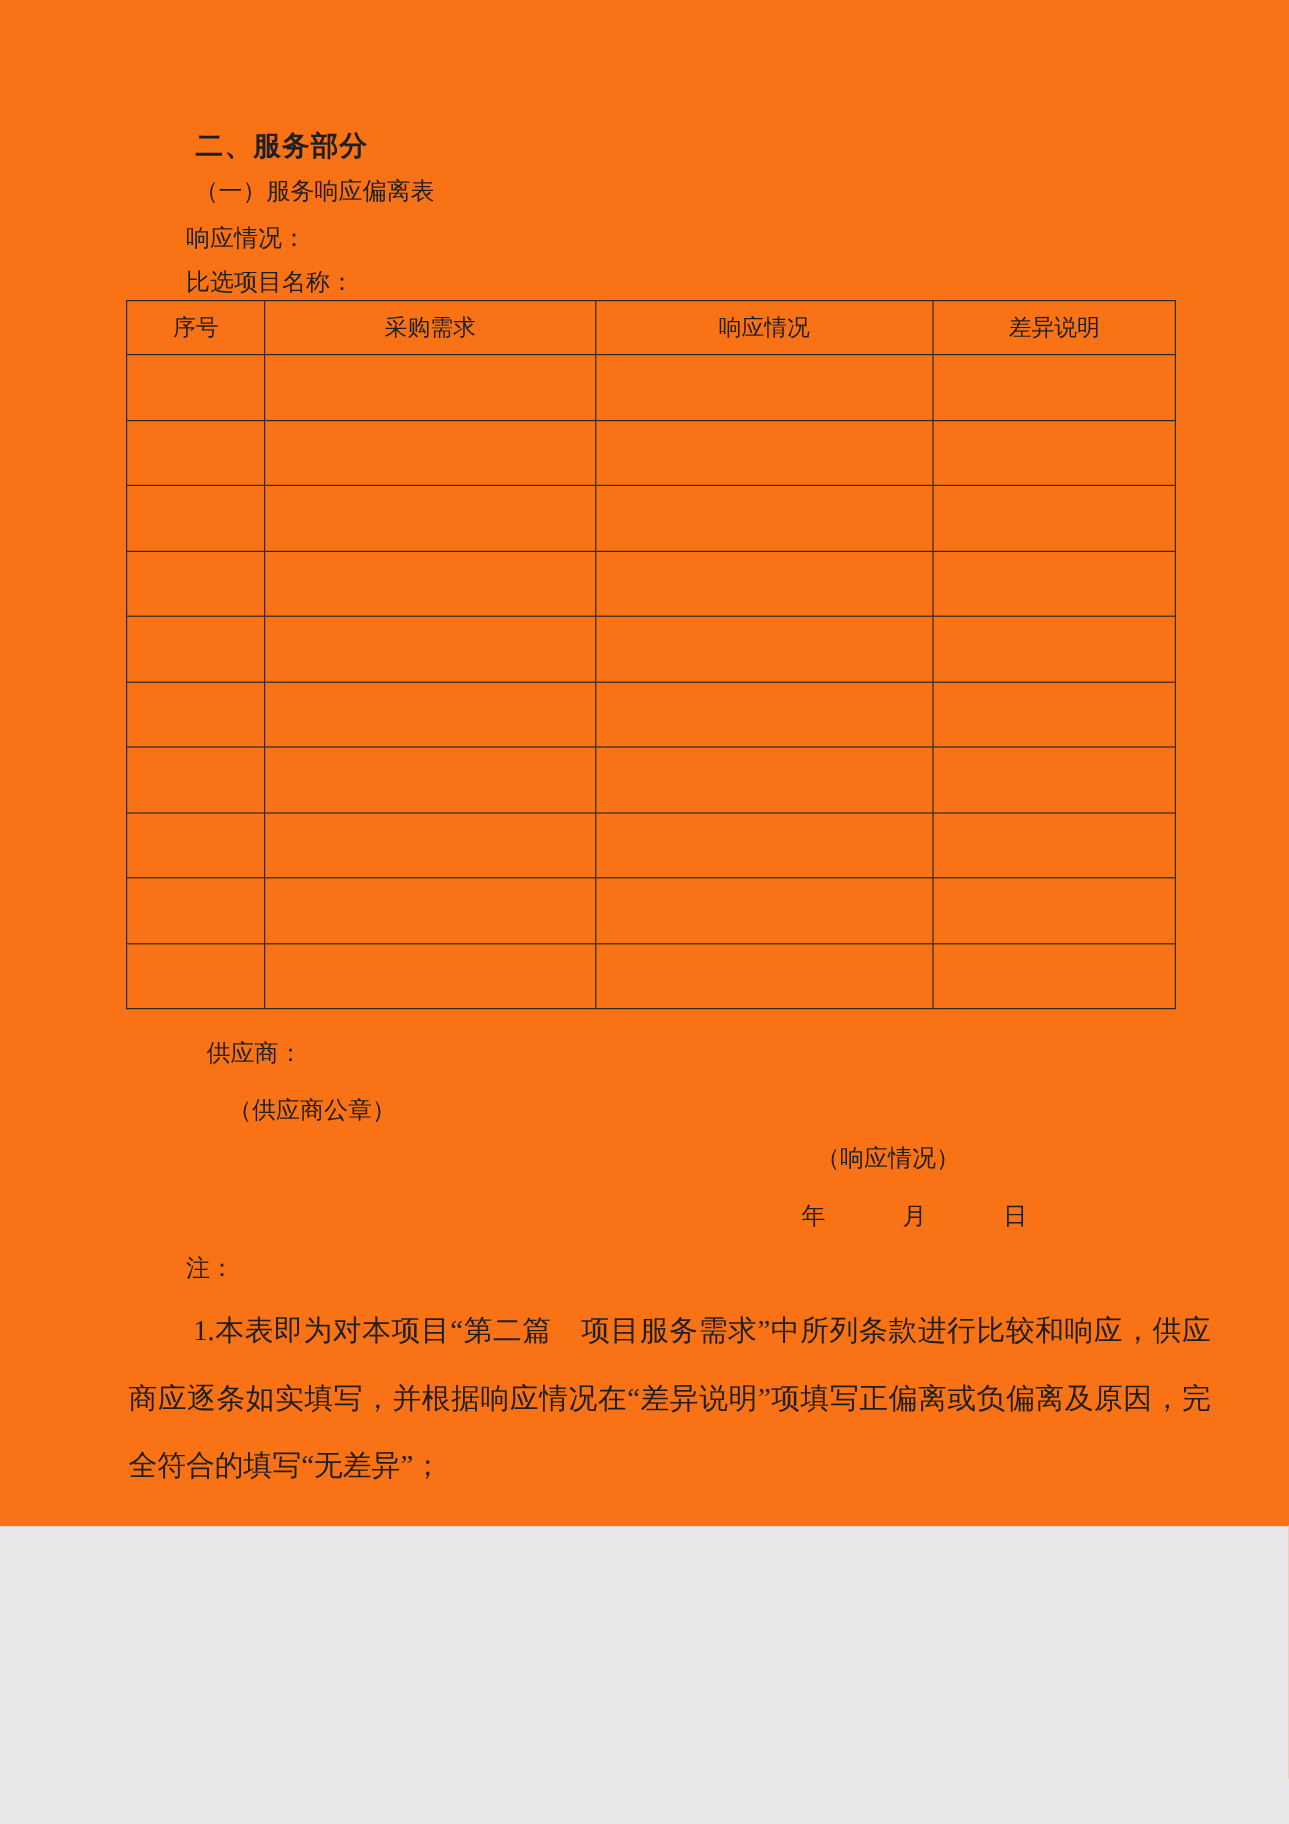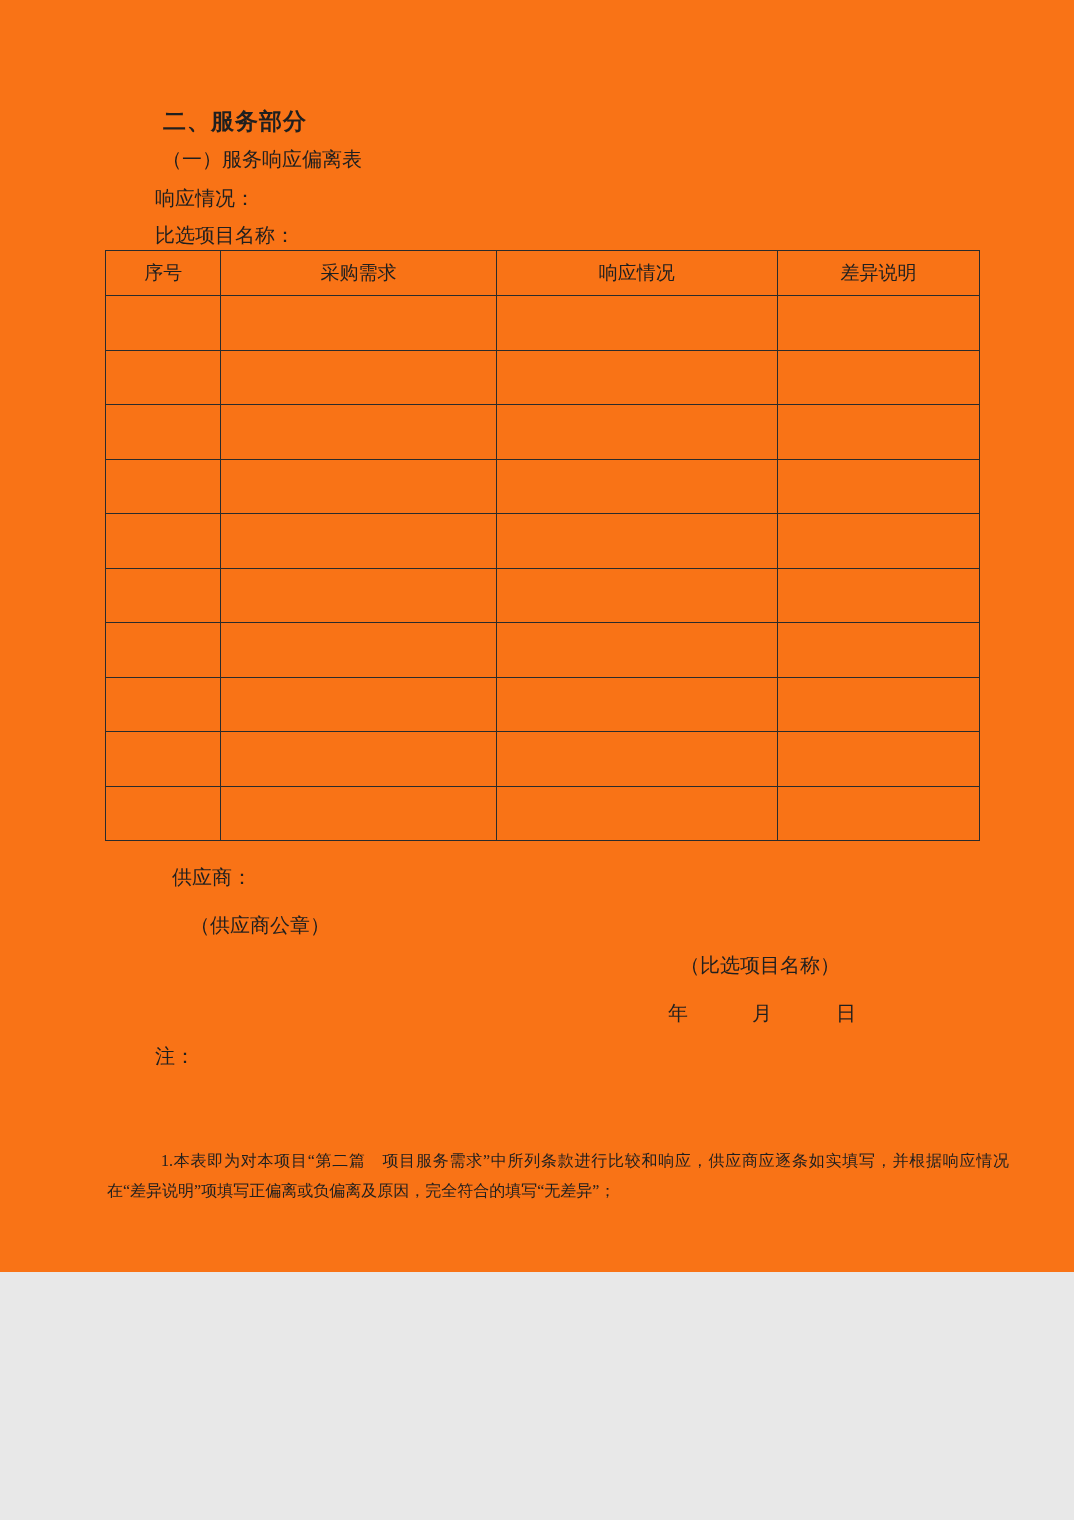--- a/index.html
+++ b/index.html
@@ -68,24 +68,24 @@
 
   .date-line {
     left: 668px; top: 1000px;
     font-size: 20px;
     display: flex;
     gap: 64px;
   }
 
   .notes-label { left: 155px; top: 1043px; font-size: 20px; }
   .note-1 {
-    left: 107px; top: 1146px;
+    left: 107px; top: 1082px;
     width: 902px;
-    font-size: 16px;
-    line-height: 30px;
+    font-size: 24px;
+    line-height: 56px;
     text-indent: 54px;
     text-align: justify;
     white-space: normal;
   }
   .note-2 { left: 160px; top: 1218px; font-size: 20px; }
 
   .page-number {
     left: 0; right: 0; top: 1398px;
     text-align: center;
     font-size: 17px;
@@ -185,21 +185,21 @@
           <td></td>
         </tr>
       </tbody>
   </table>
 
   <div class="abs supplier-label">供应商：</div>
 
 
   <div class="abs supplier-seal-label">（供应商公章）</div>
 
-  <div class="abs sign-or-seal-label">（比选项目名称）</div>
+  <div class="abs sign-or-seal-label">（响应情况）</div>
 
   <div class="abs date-line">
     <span>年</span>
     <span>月</span>
     <span>日</span>
   </div>
 
   <div class="abs notes-label">注：</div>
 
   <div class="abs note-1">1.本表即为对本项目“第二篇　项目服务需求”中所列条款进行比较和响应，供应商应逐条如实填写，并根据响应情况在“差异说明”项填写正偏离或负偏离及原因，完全符合的填写“无差异”；</div>

